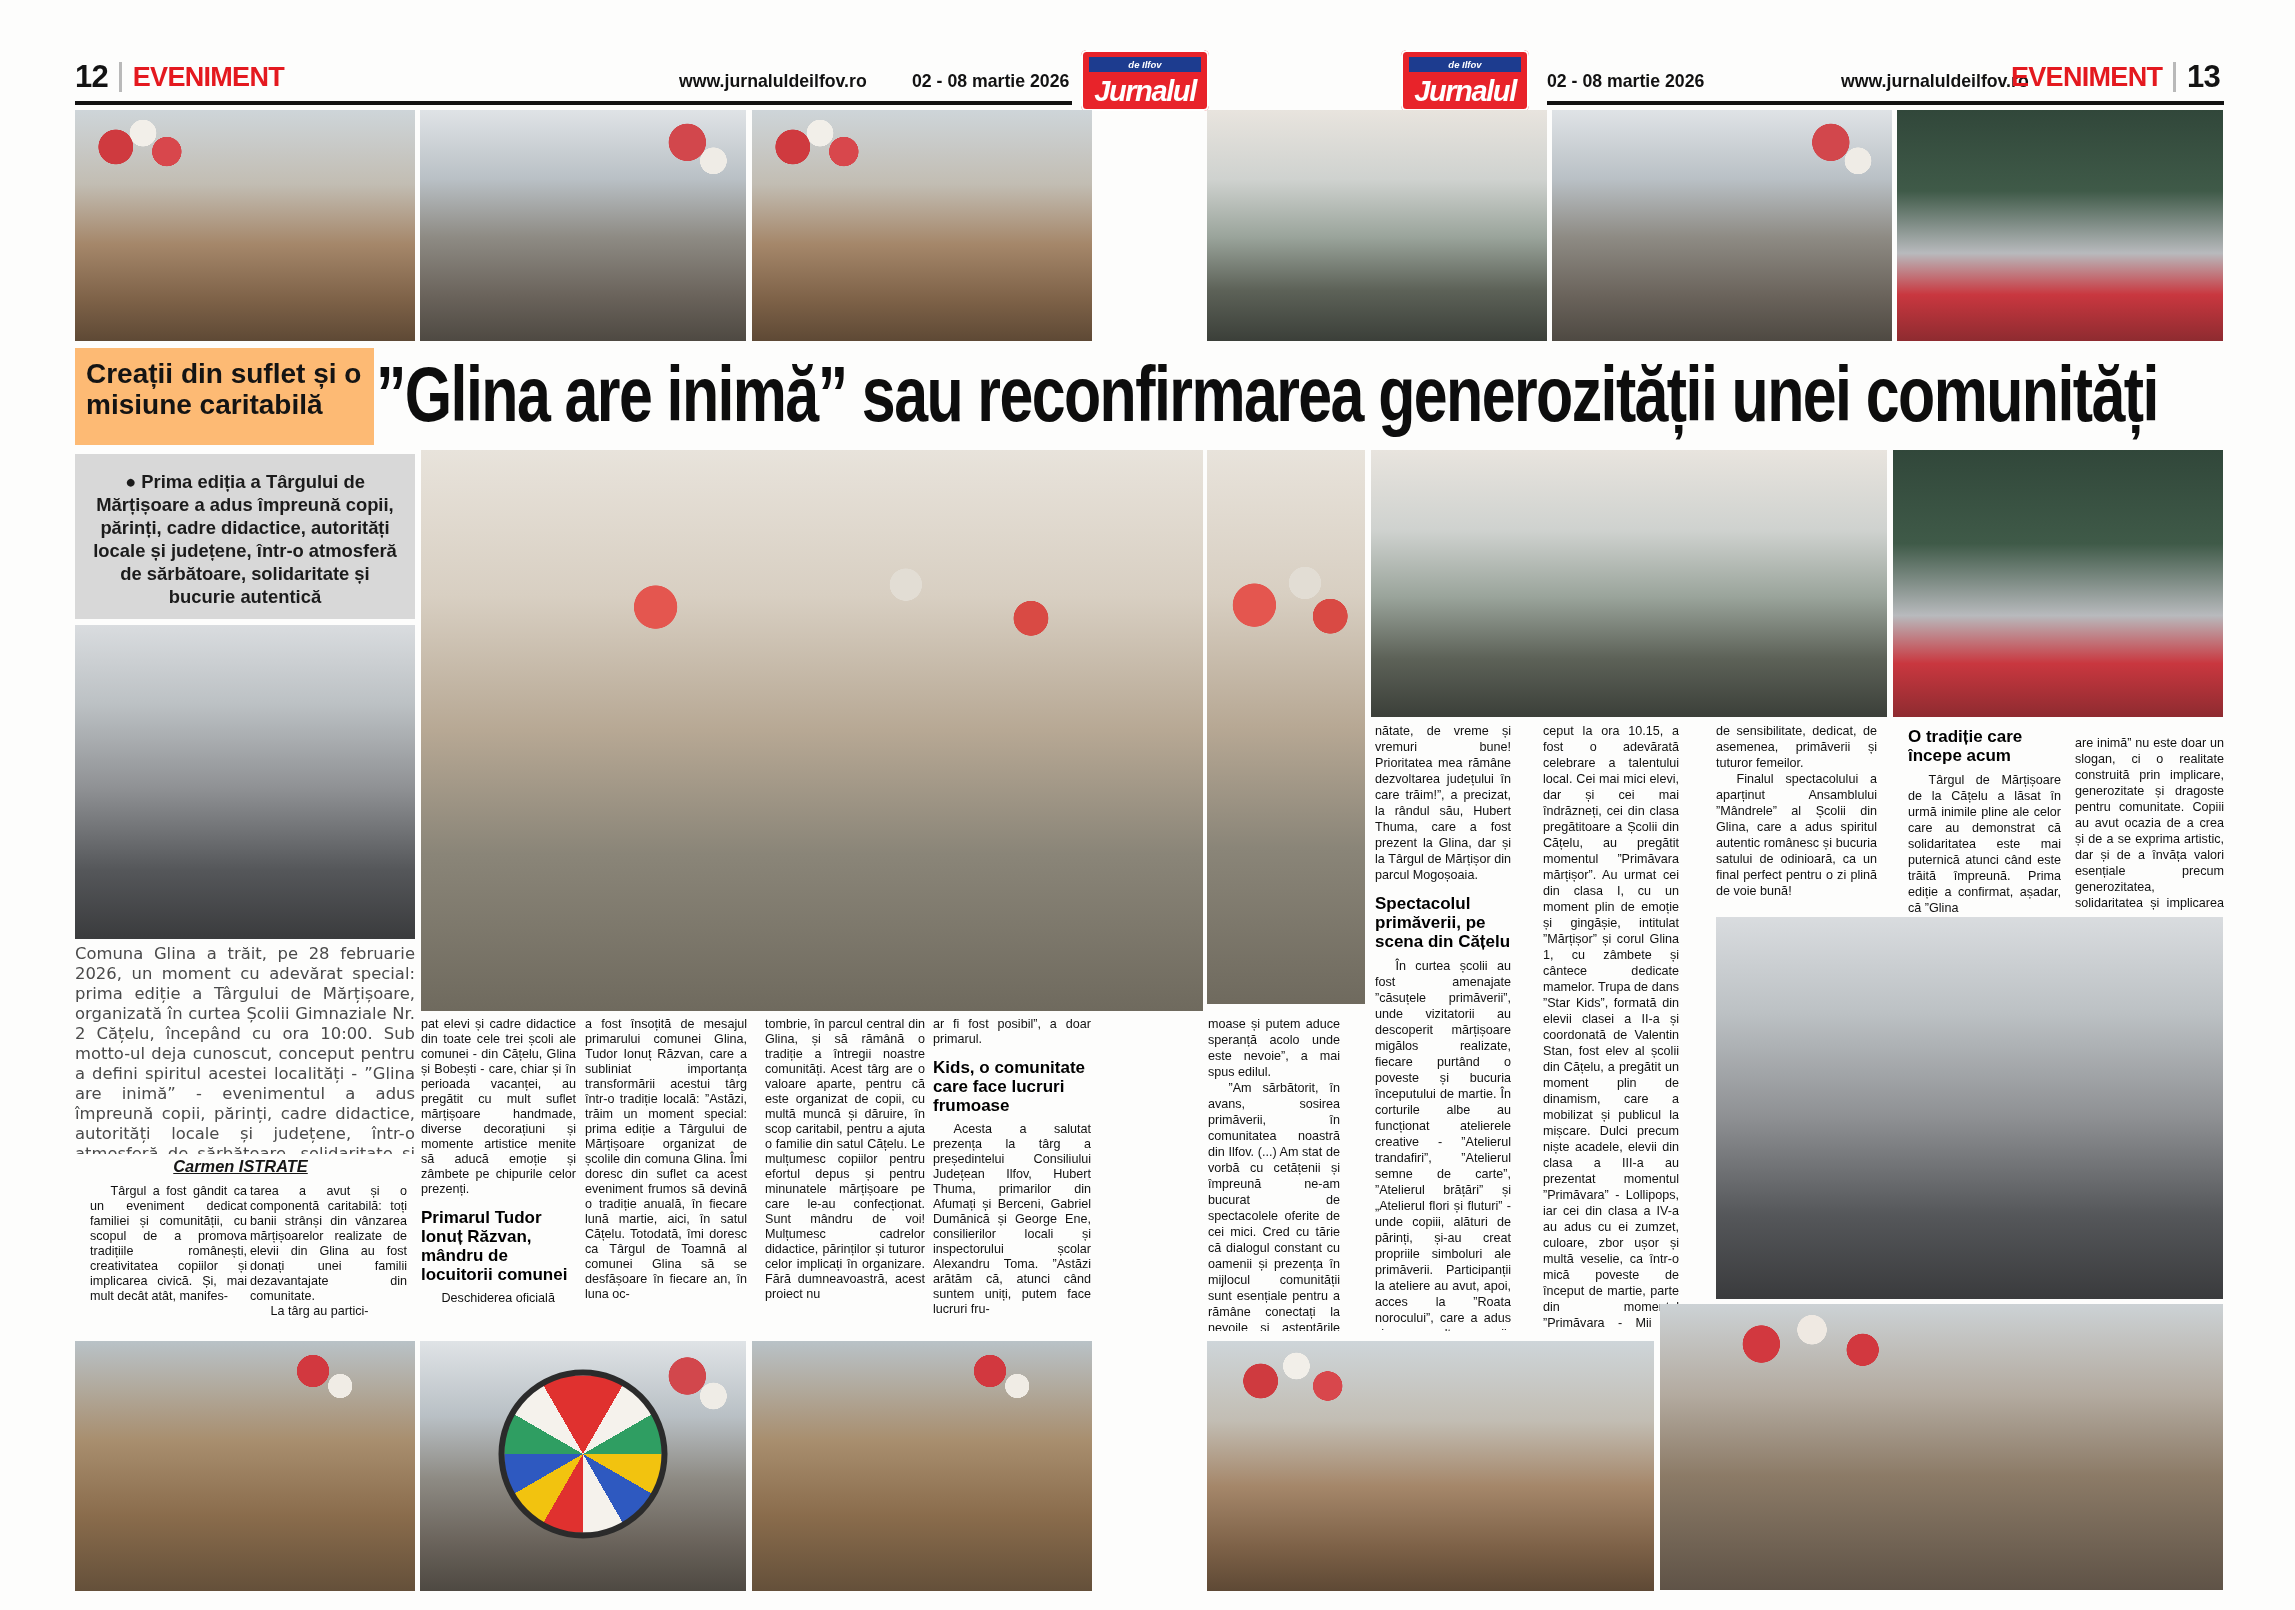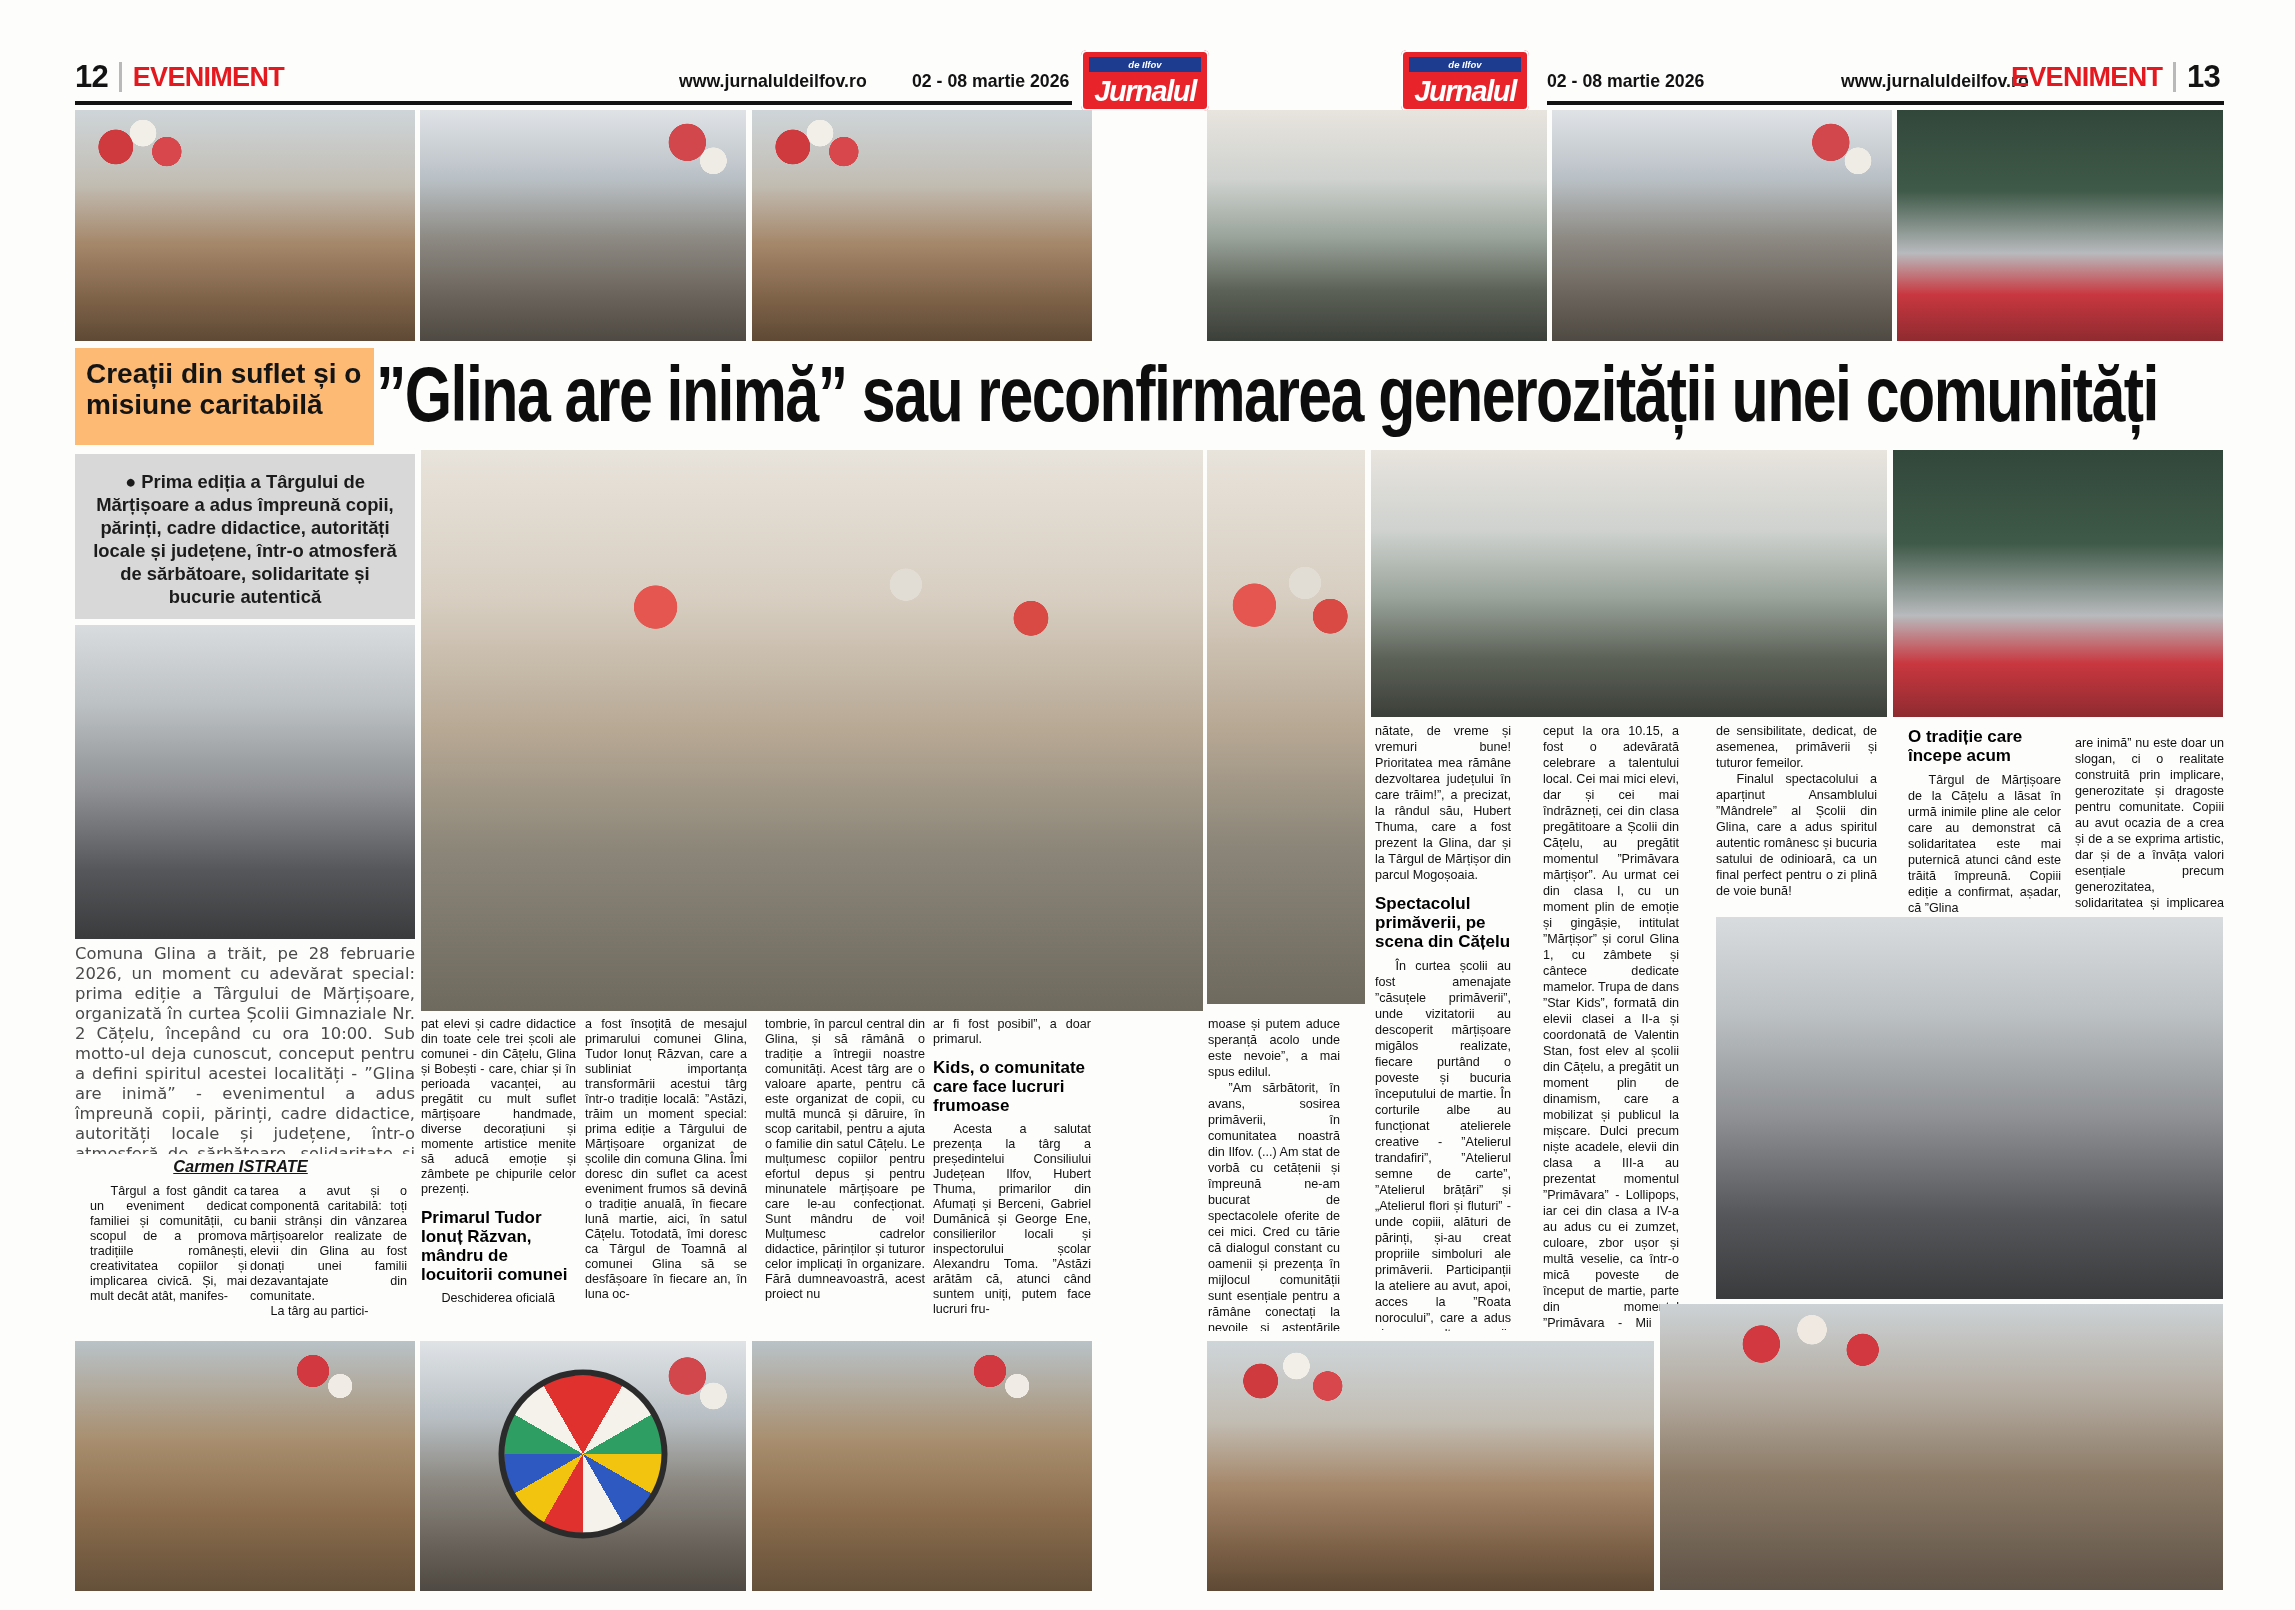--- a/index.html
+++ b/index.html
@@ -213,21 +213,21 @@
   <div class="bodycol rcol" id="r-c3">
     <p>ceput la ora 10.15, a fost o adevărată celebrare a talentului local. Cei mai mici elevi, dar și cei mai îndrăzneți, cei din clasa pregătitoare a Școlii din Cățelu, au pregătit momentul ”Primăvara mărțișor”. Au urmat cei din clasa I, cu un moment plin de emoție și gingășie, intitulat ”Mărțișor” și corul Glina 1, cu zâmbete și cântece dedicate mamelor. Trupa de dans ”Star Kids”, formată din elevii clasei a II-a și coordonată de Valentin Stan, fost elev al școlii din Cățelu, a pregătit un moment plin de dinamism, care a mobilizat și publicul la mișcare. Dulci precum niște acadele, elevii din clasa a III-a au prezentat momentul ”Primăvara” - Lollipops, iar cei din clasa a IV-a au adus cu ei zumzet, culoare, zbor ușor și multă veselie, ca într-o mică poveste de început de martie, parte din momentul ”Primăvara - Mii de albine, sute de fluturi”.</p>
 
   </div>
   <div class="bodycol rcol" id="r-c4">
     <p>de sensibilitate, dedicat, de asemenea, primăverii și tuturor femeilor.</p>
     <p class="indent">Finalul spectacolului a aparținut Ansamblului ”Mândrele” al Școlii din Glina, care a adus spiritul autentic românesc și bucuria satului de odinioară, ca un final perfect pentru o zi plină de voie bună!</p>
   </div>
   <div class="bodycol rcol" id="r-c5">
     <h3 class="colhead first">O tradiție care începe acum</h3>
-    <p class="indent">Târgul de Mărțișoare de la Cățelu a lăsat în urmă inimile pline ale celor care au demonstrat că solidaritatea este mai puternică atunci când este trăită împreună. Copiii ediție a confirmat, așadar, că ”Glina</p>
+    <p class="indent">Târgul de Mărțișoare de la Cățelu a lăsat în urmă inimile pline ale celor care au demonstrat că solidaritatea este mai puternică atunci când este trăită împreună. Prima ediție a confirmat, așadar, că ”Glina</p>
   </div>
   <div class="bodycol rcol" id="r-c6">
     <p>are inimă” nu este doar un slogan, ci o realitate construită prin implicare, generozitate și dragoste pentru comunitate. Copiii au avut ocazia de a crea și de a se exprima artistic, dar și de a învăța valori esențiale precum generozitatea, solidaritatea și implicarea în viața comunității.</p>
   </div>
 
   <div class="photo g-officials" id="ph-group" title="mayor and county officials posing at the fair"></div>
 
   <div class="photo g-cabin" id="ph-b1" title="wooden fair cabin with handmade products"></div>
   <div class="photo g-crowd" id="ph-b2" title="wheel of fortune game for the children">
     <div class="wheel"></div>

